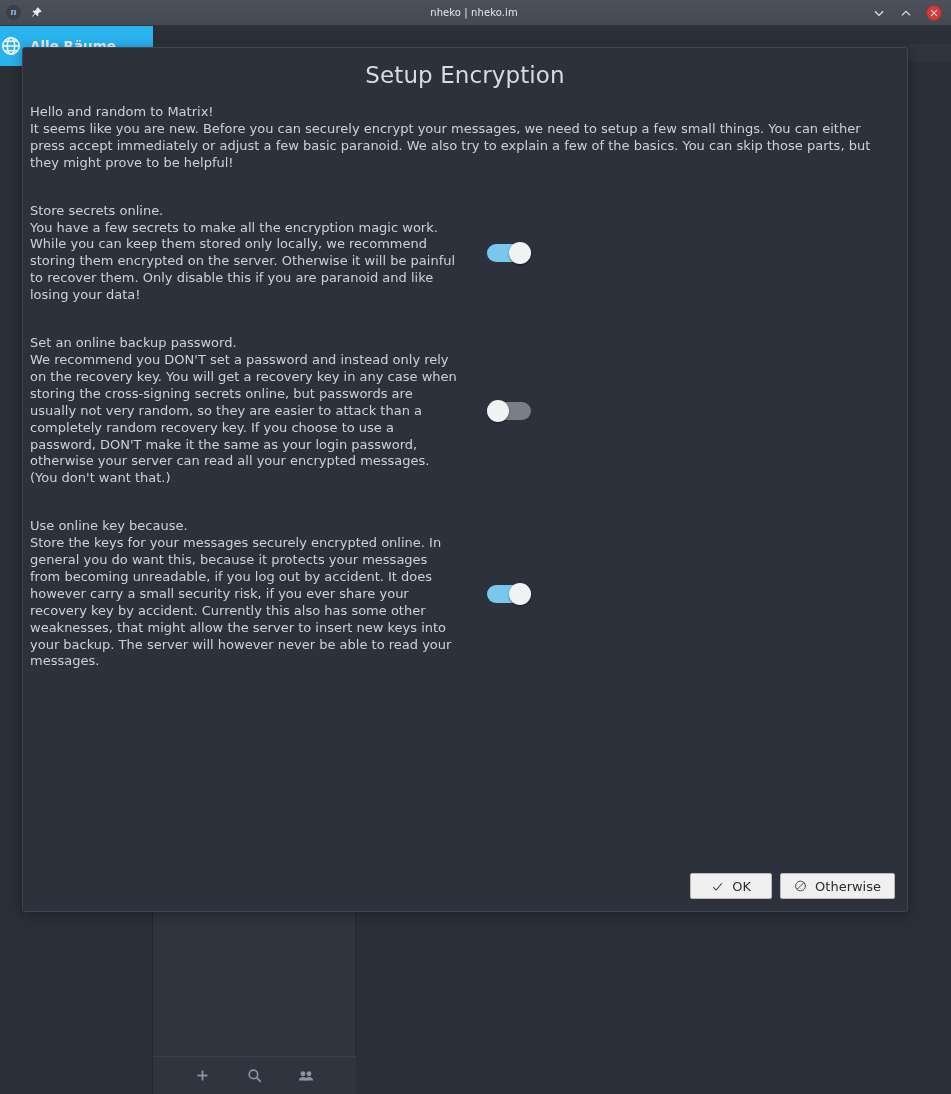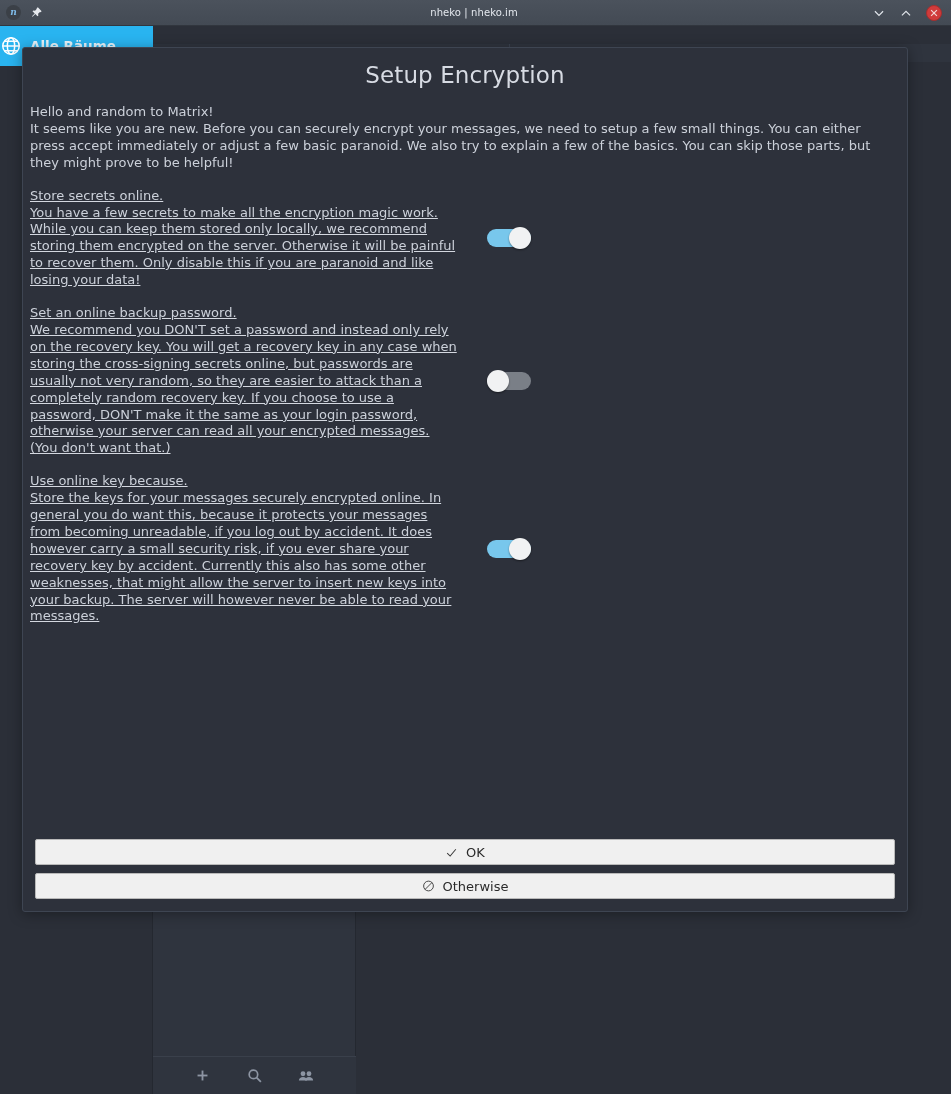--- a/index.html
+++ b/index.html
@@ -221,22 +221,21 @@
     line-height: 16.9px;
     color: #ccd1da;
     padding: 0 0 0 0;
     max-width: 862px;
   }
   .intro .lead { display: block; }
 
   .opt-row {
     display: flex;
     align-items: center;
-    margin-top: 16px;
-    text-decoration: underline;
+    margin-top: 31px;
   }
   .opt-text {
     width: 430px;
     flex: 0 0 430px;
     font-size: 13px;
     line-height: 16.9px;
     color: #ccd1da;
   }
   .opt-title { display: block; }
   .opt-desc  { display: block; }
@@ -270,21 +269,20 @@
     background: #f1f2f3;
     box-shadow: 0 1px 2px rgba(0,0,0,0.45);
   }
   .toggle.on .knob { left: 22px; }
 
   .dialog-footer {
     display: flex;
     justify-content: flex-end;
     gap: 8px;
     padding: 0 12px 12px 12px;
-    flex-direction: column;
   }
   .dlg-btn {
     min-width: 82px;
     height: 26px;
     background: #f0f0f0;
     border: 1px solid #b9b9b9;
     border-radius: 2px;
     color: #2a2a2a;
     font-size: 13px;
     font-family: "DejaVu Sans", "Liberation Sans", sans-serif;

